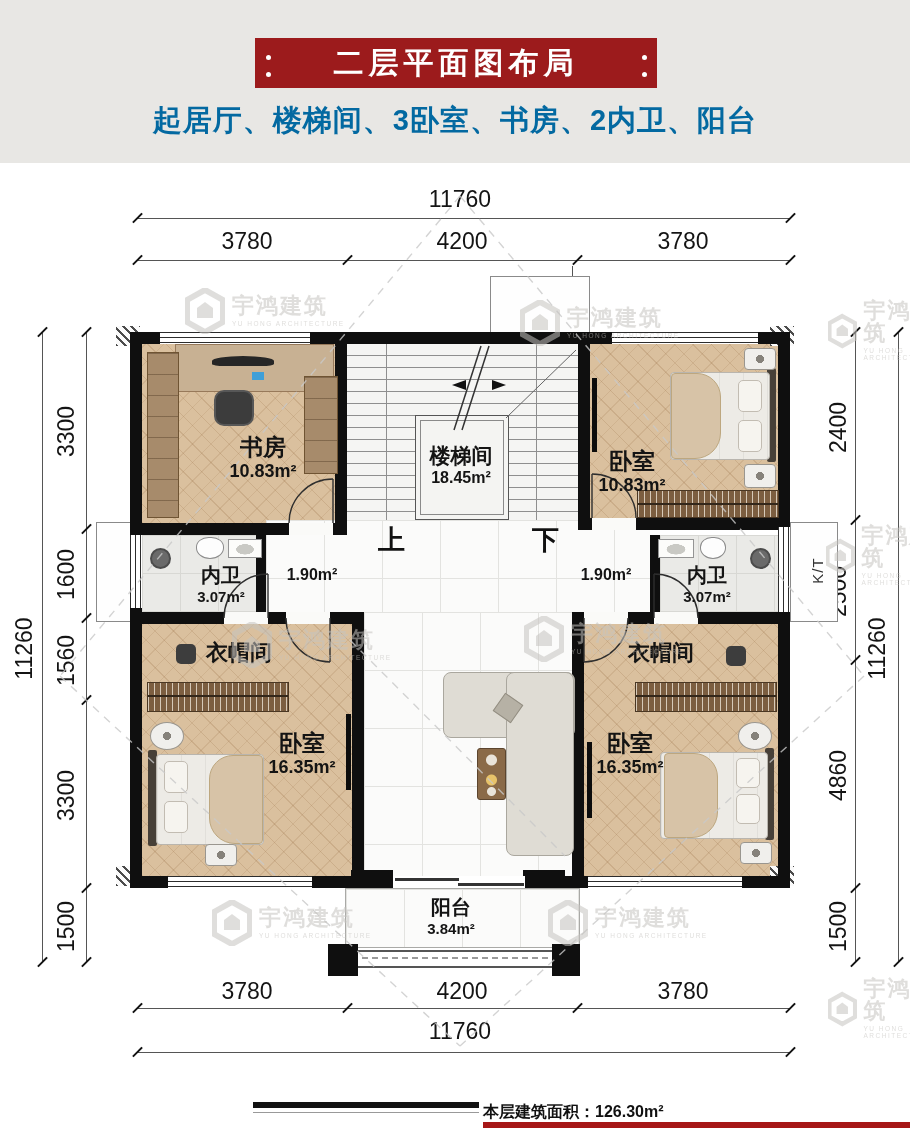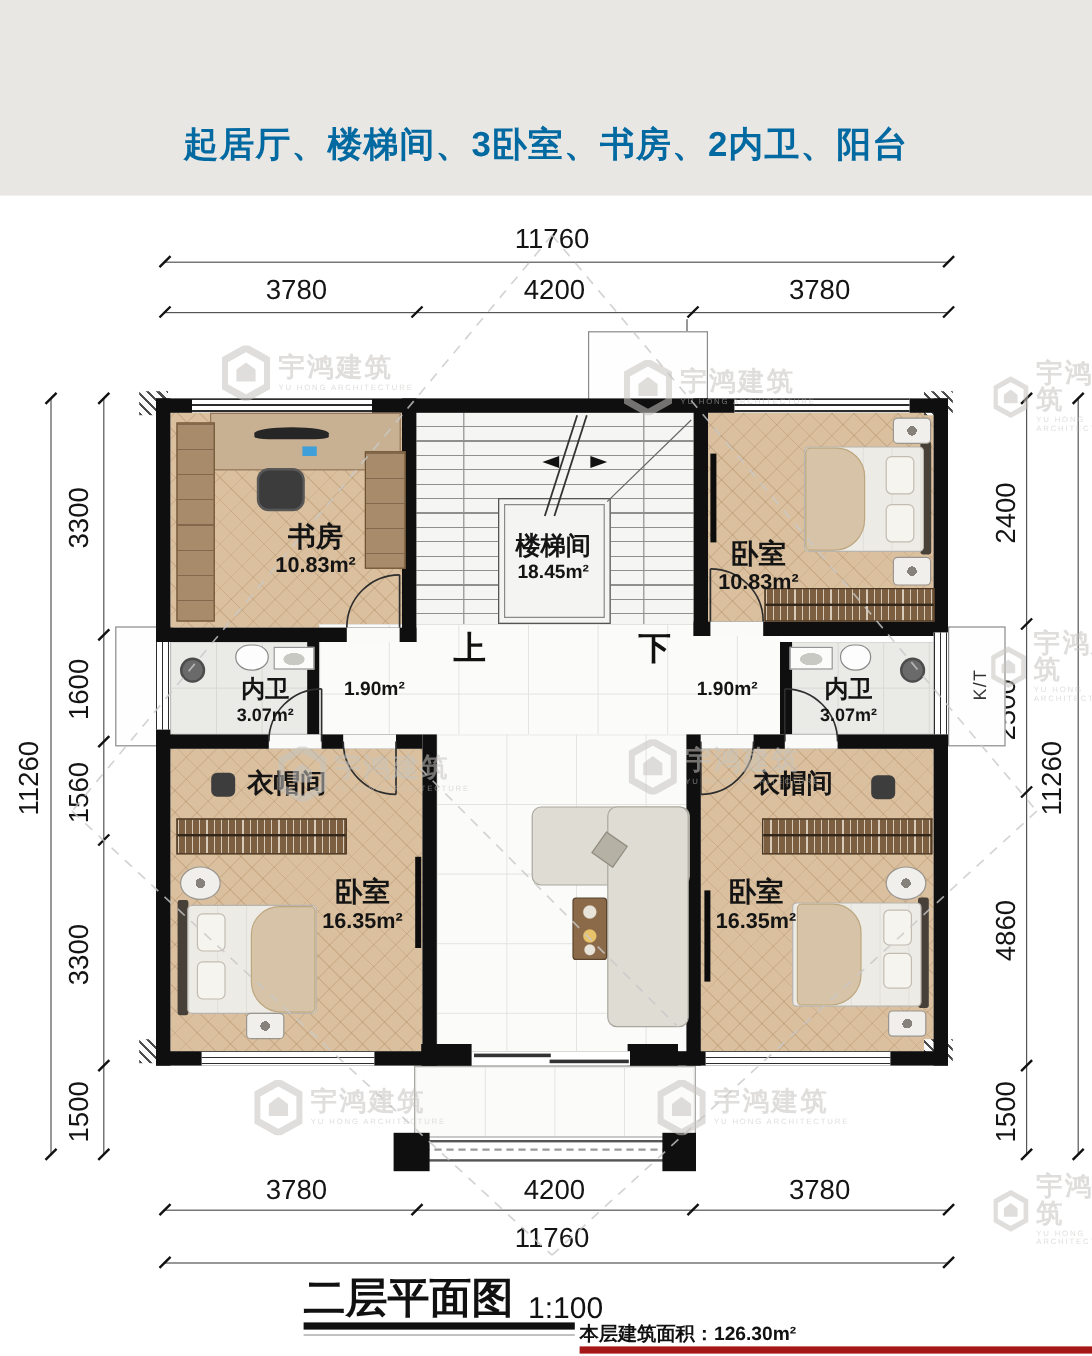--- a/index.html
+++ b/index.html
@@ -67,20 +67,31 @@
   #areanote{left:483px;top:1102px;font-size:16px;font-weight:700;color:#111;z-index:40;}
   #redbar{left:483px;top:1122px;width:427px;height:6px;background:#a61717;}
   svg.layer{position:absolute;left:0;top:0;z-index:35;pointer-events:none;}
 </style>
 </head>
 <body>
 
 <div id="stage">
 
   <div id="hdr" class="abs"></div>
+  <div id="banner" class="abs">
+    <div class="dots abs" style="left:10px;top:17px;">
+        <i></i>
+        <i></i>
+      </div>
+    <span class="ttl">二层平面图布局</span>
+    <div class="dots abs" style="right:10px;top:17px;">
+        <i></i>
+        <i></i>
+      </div>
+  </div>
   <div id="subtitle" class="abs">起居厅、楼梯间、3卧室、书房、2内卫、阳台</div>
 
   <div class="abs dnum hnum" style="left:380px;top:186px;width:160px;">11760</div>
   <div class="abs dline" style="left:137px;top:218px;width:653px;height:1px;"></div>
   <div class="abs tick" style="left:137px;top:218px;"></div>
   <div class="abs tick" style="left:790px;top:218px;"></div>
   <div class="abs dnum hnum" style="left:172px;top:228px;width:150px;">3780</div>
   <div class="abs dnum hnum" style="left:387px;top:228px;width:150px;">4200</div>
   <div class="abs dnum hnum" style="left:608px;top:228px;width:150px;">3780</div>
   <div class="abs dline" style="left:137px;top:260px;width:653px;height:1px;"></div>
@@ -282,20 +293,24 @@
   <div class="abs rlabel" style="left:566px;top:566px;width:80px;font-size:16px;">1.90m²</div>
   <div class="abs rlabel" style="left:184px;top:640px;width:110px;font-size:22px;">衣帽间</div>
   <div class="abs rlabel" style="left:606px;top:640px;width:110px;font-size:22px;">衣帽间</div>
   <div class="abs rlabel" style="left:247px;top:730px;width:110px;">
     <span class="rn">卧室</span>
       <span class="ra">16.35m²</span>
     </div>
   <div class="abs rlabel" style="left:575px;top:730px;width:110px;">
     <span class="rn">卧室</span>
       <span class="ra">16.35m²</span>
+    </div>
+  <div class="abs rlabel" style="left:401px;top:896px;width:100px;">
+    <span class="rn-s">阳台</span>
+      <span class="ra-s">3.84m²</span>
     </div>
   <div class="abs updown" style="left:378px;top:522px;">上</div>
   <div class="abs updown" style="left:532px;top:522px;">下</div>
 
   <svg class="layer" width="910" height="1130">
     <g stroke="#c9c9c9" stroke-width="1.4" stroke-dasharray="8 7" opacity="0.8">
       <line x1="460" y1="196" x2="60" y2="676"></line>
         <line x1="460" y1="196" x2="864" y2="676"></line>
       <line x1="60" y1="676" x2="460" y2="1046"></line>
         <line x1="864" y1="676" x2="460" y2="1046"></line>
@@ -408,22 +423,18 @@
     <svg width="40" height="46" viewBox="0 0 40 46">
         <path d="M20 2 38 12 38 34 20 44 2 34 2 12Z" fill="none" stroke="currentColor" stroke-width="6"></path>
         <path d="M12 30 V20 L20 14 28 20 V30 Z" fill="currentColor"></path>
       </svg>
     <div>
         <div class="wm-cn">宇鸿建筑</div>
         <div class="wm-en">YU HONG ARCHITECTURE</div>
       </div>
     </div>
 
-  <div id="cap" class="abs">
-    <span class="c1">二层平面图</span>
-    <span class="c2">1:100</span>
-  </div>
   <div id="capbar" class="abs"></div>
   <div id="capthin" class="abs"></div>
   <div id="areanote" class="abs">本层建筑面积：126.30m²</div>
   <div id="redbar" class="abs"></div>
 
 </div>
 
 </body></html>

